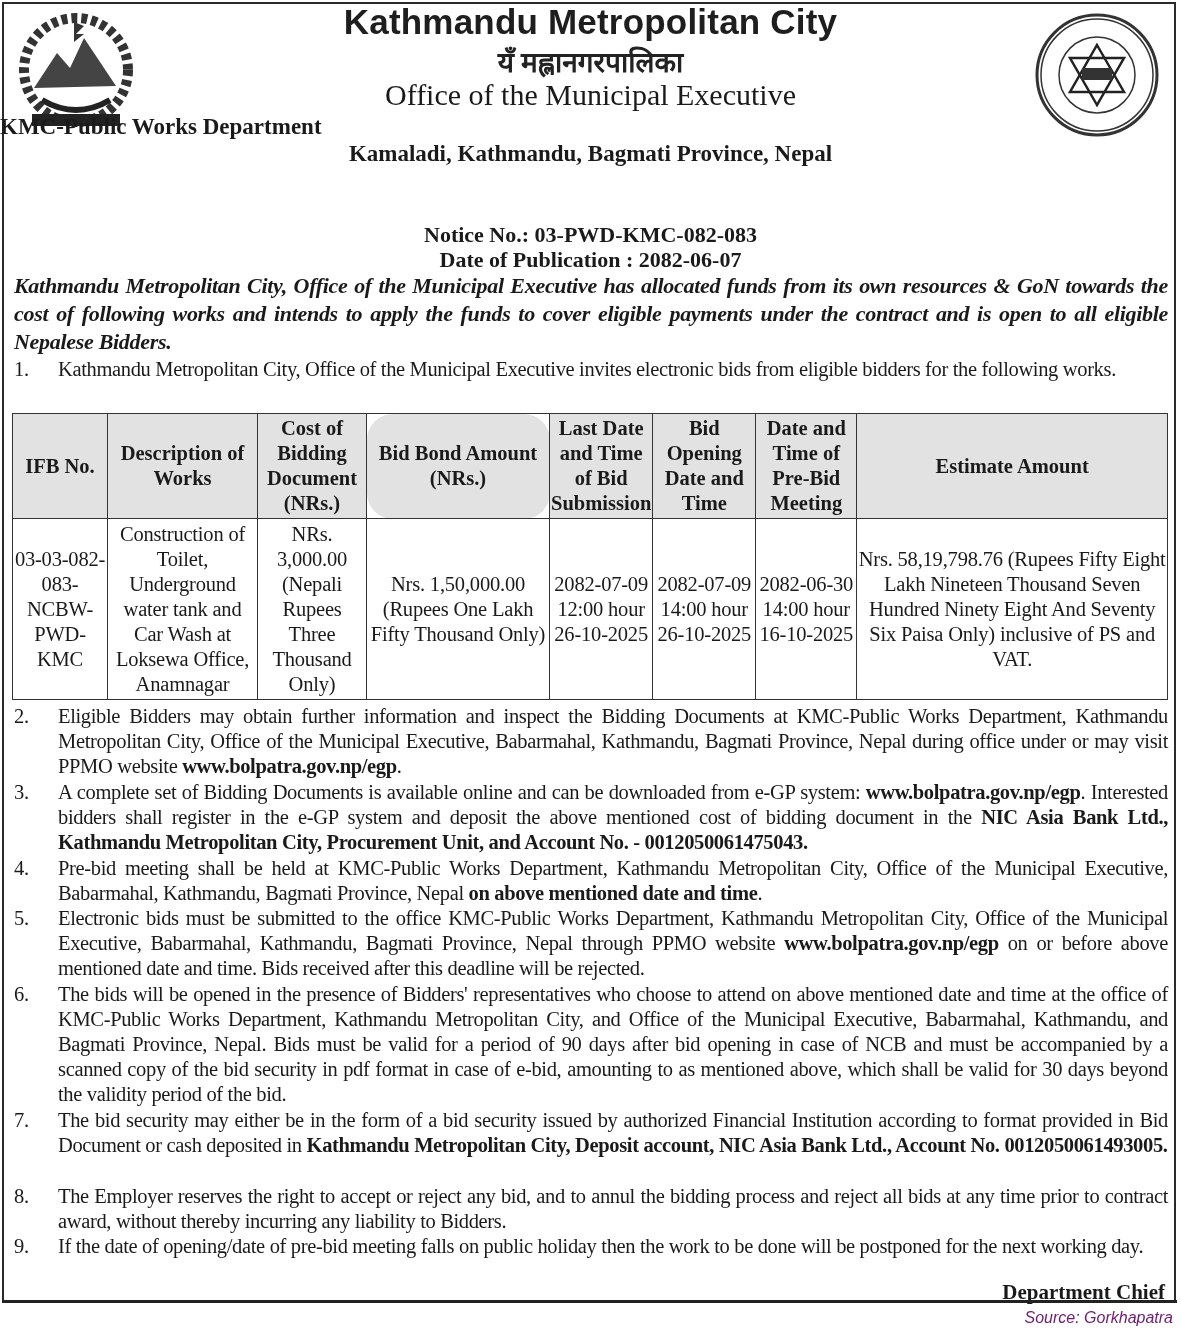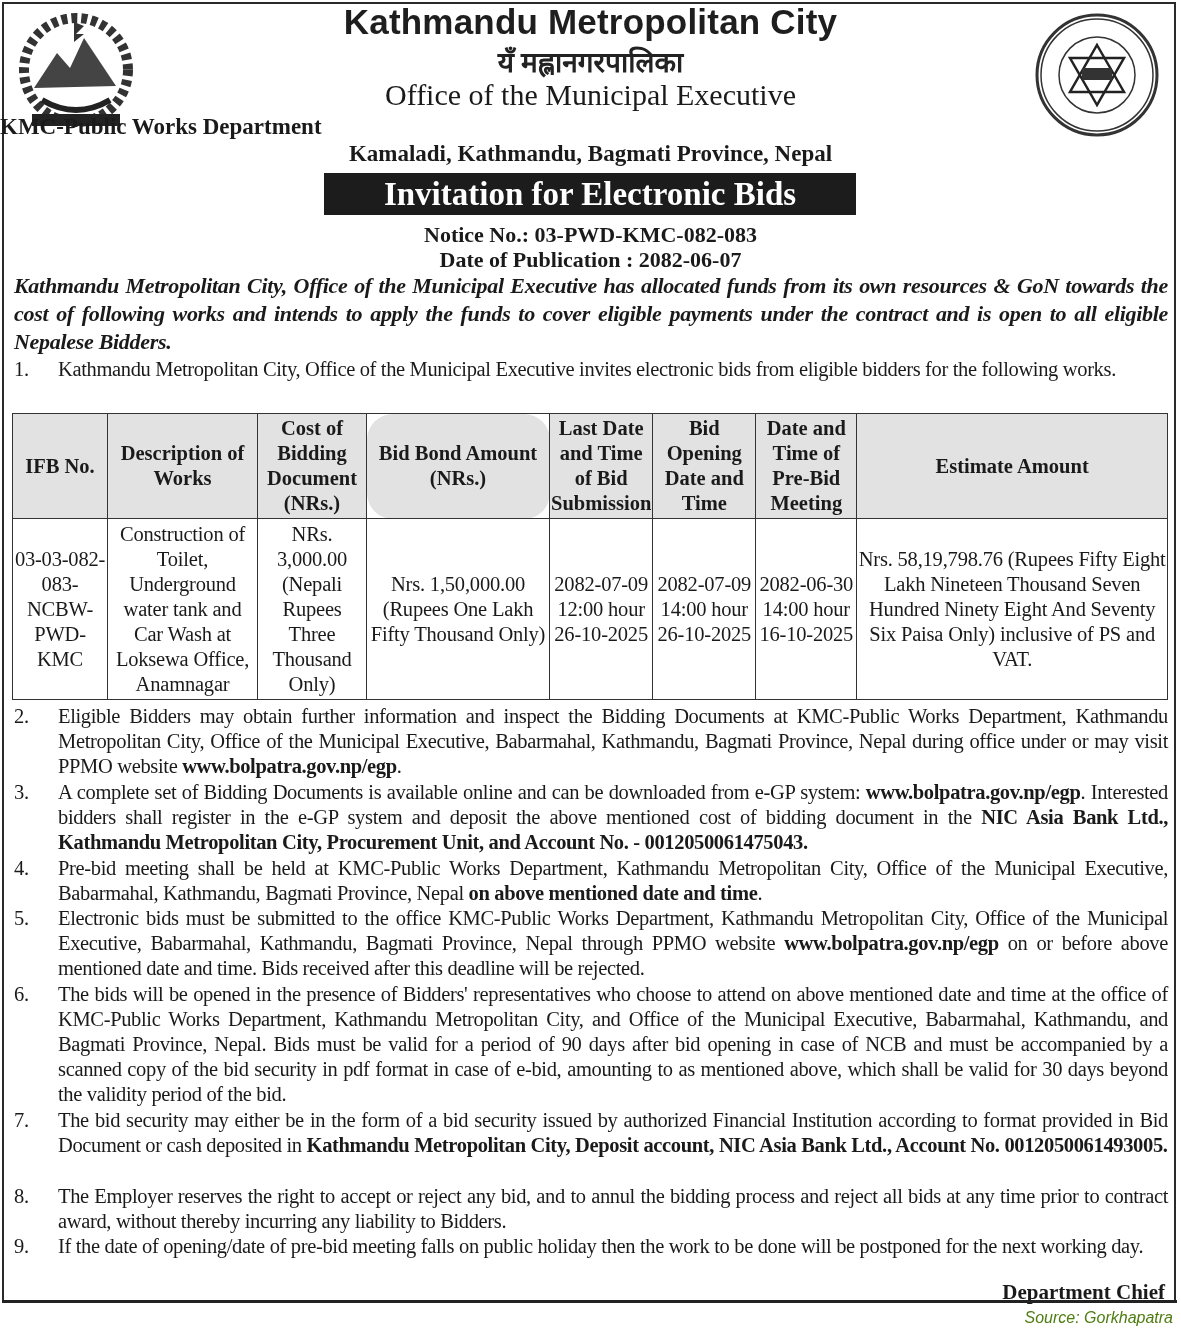--- a/index.html
+++ b/index.html
@@ -35,21 +35,21 @@
   .item .txt { margin-left: 44px; text-align: justify; }
   .item b { font-weight: bold; }
   table.bids { position: absolute; left: 12px; top: 413px; width: 1156px; border-collapse: collapse;
                font-size: 20.5px; line-height: 25px; }
   table.bids th, table.bids td { border: 1.5px solid #333; text-align: center; vertical-align: middle;
                                  padding: 2px 1px; }
   table.bids th { background: #e2e2e2; font-weight: bold; height: 100px; }
   table.bids td { height: 176px; letter-spacing: -0.2px; }
   .signature { position: absolute; right: 16px; top: 1280px; font-weight: bold; font-size: 21px; }
   .source { position: absolute; right: 8px; top: 1309px; font-style: italic; font-size: 16px;
-            font-family: "Liberation Sans", sans-serif; color: #4d7c0f; }
+            font-family: "Liberation Sans", sans-serif; color: #701a75; }
   .bottom-rule { position: absolute; left: 2px; top: 1300px; width: 1175px; height: 3px; background: #222; }
 </style>
 </head>
 <body>
 
 <div class="frame"></div>
 
 <div class="header">
   <svg class="emblem-left" viewBox="0 0 128 128">
     <circle cx="64" cy="62" r="52" fill="none" stroke="#333" stroke-width="10" stroke-dasharray="6 4"></circle>
@@ -64,21 +64,20 @@
   <div class="dept">KMC-Public Works Department</div>
   <div class="addr">Kamaladi, Kathmandu, Bagmati Province, Nepal</div>
   <svg class="emblem-right" viewBox="0 0 130 130">
     <circle cx="65" cy="65" r="60" fill="none" stroke="#333" stroke-width="3"></circle>
     <circle cx="65" cy="65" r="56" fill="none" stroke="#333" stroke-width="1.5"></circle>
     <circle cx="65" cy="65" r="38" fill="none" stroke="#333" stroke-width="1.5"></circle>
     <path d="M65 35 L92 82 L38 82 Z" fill="none" stroke="#222" stroke-width="2.5"></path>
     <path d="M65 95 L38 48 L92 48 Z" fill="none" stroke="#222" stroke-width="2.5"></path>
     <rect x="50" y="58" width="30" height="12" fill="#333"></rect>
   </svg>
-  <div class="banner">Invitation for Electronic Bids</div>
   <div class="notice">
     <div>Notice No.:  03-PWD-KMC-082-083</div>
     <div>Date of Publication : 2082-06-07</div>
   </div>
 </div>
 
 <div class="intro">Kathmandu Metropolitan City, Office of the Municipal Executive has allocated funds from its own resources &amp; GoN towards the cost of following works and intends to apply the funds to cover eligible payments under the contract and is open to all eligible Nepalese Bidders.</div>
 
 <div class="item" style="top:357px;">
   <span class="num">1.</span>

